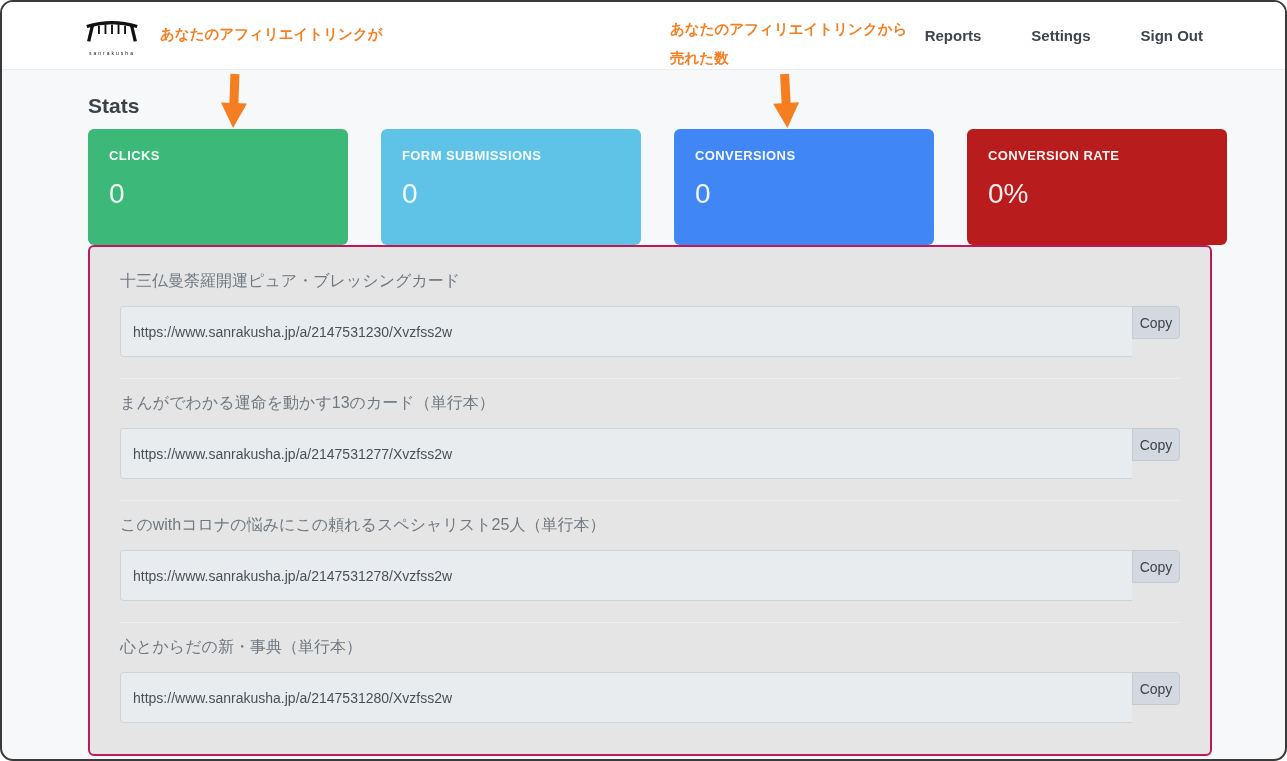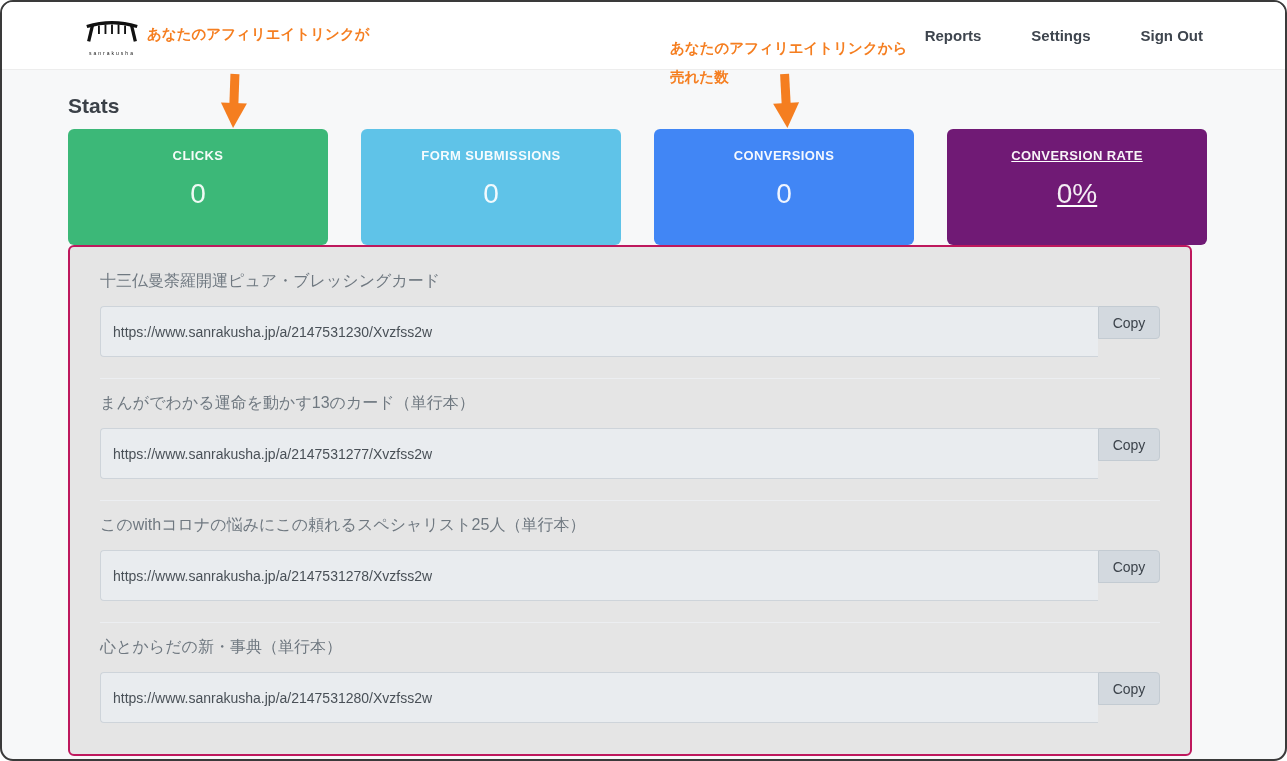--- a/index.html
+++ b/index.html
@@ -15,54 +15,54 @@
     display:flex; align-items:center; padding:0 82px;
   }
   .logo { display:flex; flex-direction:column; align-items:center; line-height:1; }
   .logo-text { font-size:5px; letter-spacing:2px; color:#111; margin-top:1px; }
   .nav { margin-left:auto; display:flex; gap:50px;font-weight:bold; }
   .nav a { color:#3e454e; font-size:15px; text-decoration:none; cursor:pointer; white-space:nowrap; }
 
   
   .note { position:absolute; z-index:5; color:#f57e20; font-weight:bold; font-size:14.5px; }
   .note .note-line { display:block; line-height:29px; }
-  .note-1 { left:145px; top:18px; }
-  .note-2 { left:668px; top:32px; }
+  .note-1 { left:158px; top:18px; }
+  .note-2 { left:668px; top:13px; }
   .arrow { position:absolute; z-index:5; }
   .arrow-1 { left:212px; top:70px; transform:rotate(2deg); }
   .arrow-2 { left:764px; top:70px; transform:rotate(-3deg); }
 
   
-  .content { padding:0 66px 0 66px; }
+  .content { padding:0 66px 0 86px; }
   h2.section { font-size:21px; font-weight:bold; color:#3b4148; margin:24px 0 11px; }
   h2.section-share { margin-top:37px; margin-bottom:12px; }
 
   .cards { display:flex; gap:33px; }
   .card {
     flex:0 0 260px; height:116px; border-radius:6px;
-    padding:19px 21px; color:#fff;text-align:center;
+    padding:19px 21px; color:#fff;
   }
   .card-label { font-size:13px; font-weight:bold; letter-spacing:.4px; color:rgba(255,255,255,.95); }
   .card-value { font-size:28px; font-weight:normal; margin-top:15px; color:rgba(255,255,255,.92); }
 
   .share-card {
     background:#e5e5e5; border:2px solid #be185d; border-radius:6px;
     width:1124px; padding:10px 30px;
   }
   .share-row { padding:14px 0 21px; border-bottom:1px solid #eceef1; }
   .share-row:last-child { border-bottom:none; }
   .share-title { color:#6f7880; font-size:16px; margin-bottom:14px; }
   .input-group { display:flex; width:100%; }
   .url-input {
     flex:1; height:51px; background:#e9ecef; border:1px solid #ced4da; border-right:none;
     border-radius:4px 0 0 4px; padding:0 12px; font-size:14px; color:#495057;
     font-family:"Liberation Sans", sans-serif; outline:none;
   }
   .copy-btn {
-    width:62px; height:33px; background:#d3d9df; border:1px solid #c3cbd2;
+    width:48px; height:33px; background:#d3d9df; border:1px solid #c3cbd2;
     border-radius:0 4px 4px 0; font-size:14px; color:#3c434b; cursor:pointer;
     font-family:"Liberation Sans", sans-serif;
   }
 </style>
 </head>
 <body>
 
 <div class="screen">
 
   <header class="header">
@@ -108,21 +108,21 @@
         <div class="card-value">0</div>
       </div>
       <div class="card" style="background: rgb(95, 195, 232);">
         <div class="card-label">FORM SUBMISSIONS</div>
         <div class="card-value">0</div>
       </div>
       <div class="card" style="background: rgb(65, 134, 245);">
         <div class="card-label">CONVERSIONS</div>
         <div class="card-value">0</div>
       </div>
-      <div class="card" style="background: #701a75; text-decoration: underline;">
+      <div class="card" style="background: #b91c1c;">
         <div class="card-label">CONVERSION RATE</div>
         <div class="card-value">0%</div>
       </div>
     </div>
 
 
     <div class="share-card">
 
       <div class="share-row">
         <div class="share-title">十三仏曼荼羅開運ピュア・ブレッシングカード</div>

